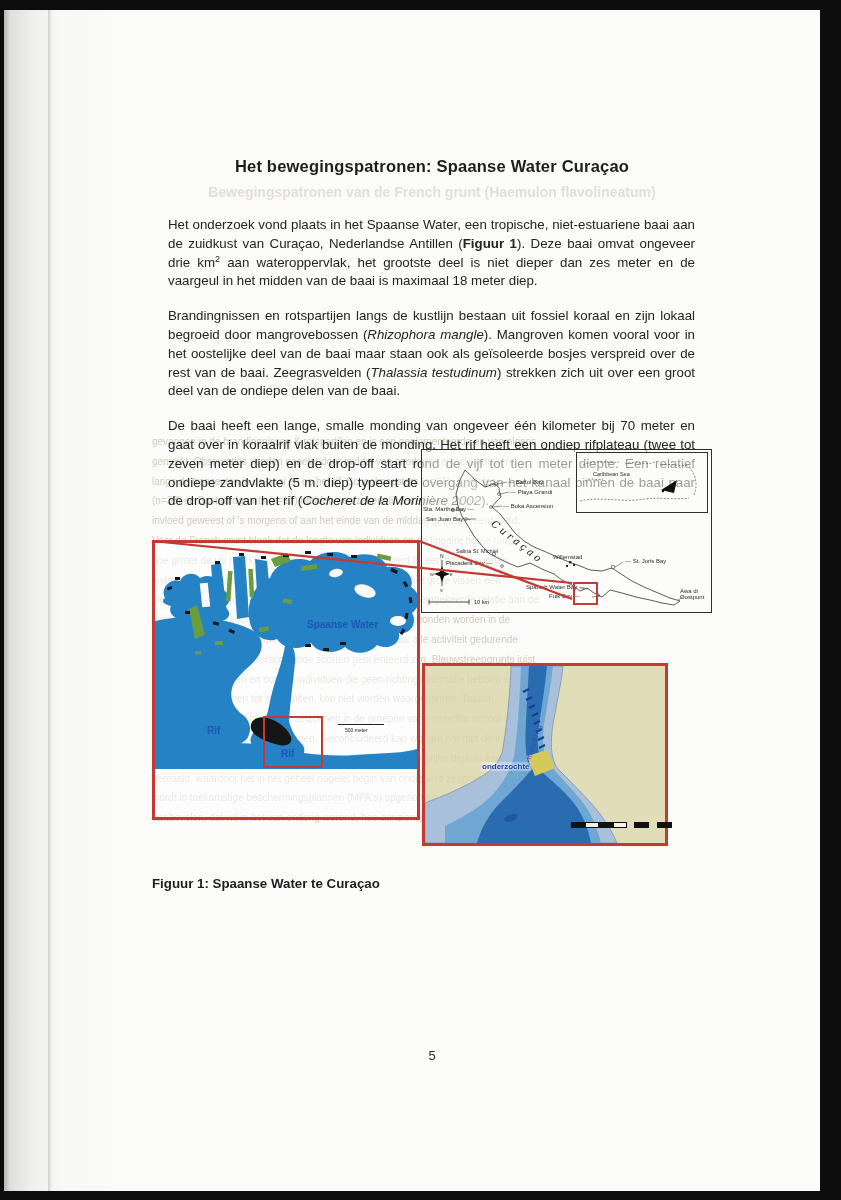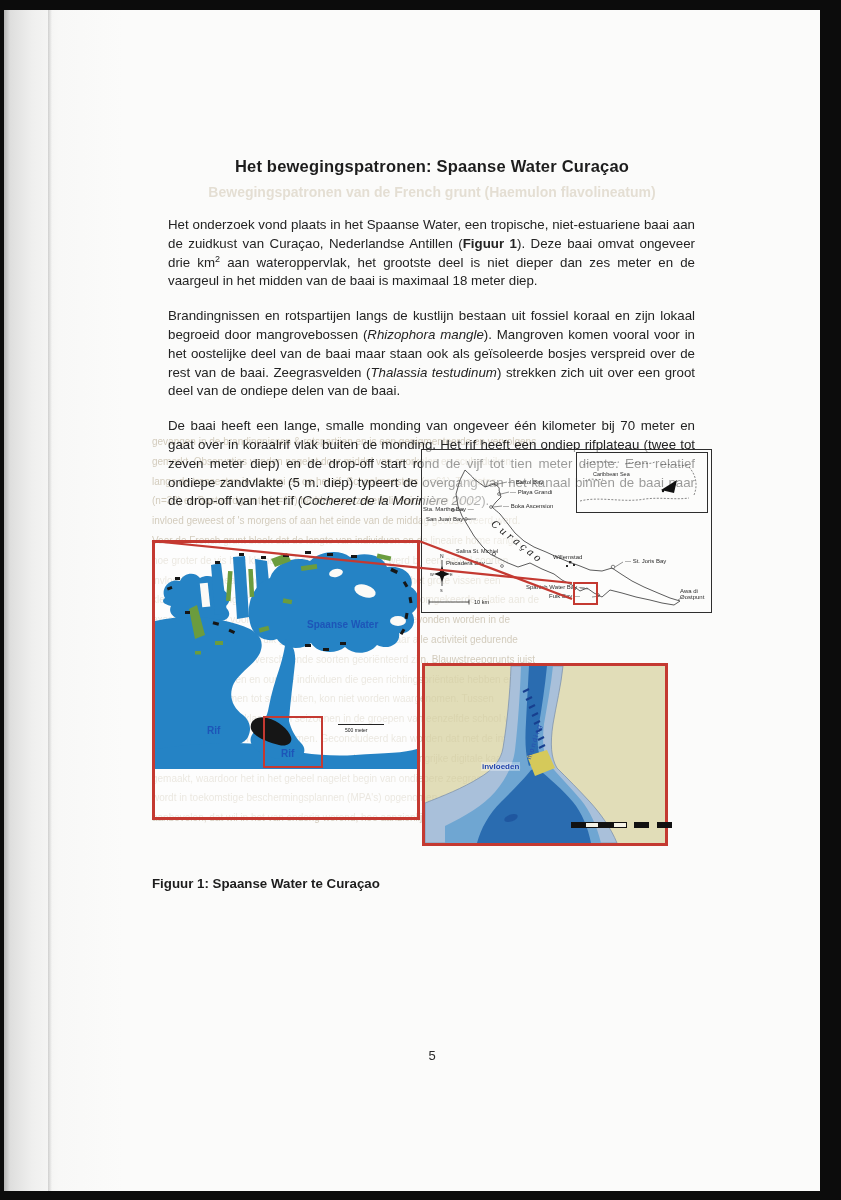--- a/index.html
+++ b/index.html
@@ -271,21 +271,21 @@
           <line x1="104" y1="42" x2="110" y2="39"></line>
             <line x1="107" y1="50" x2="113" y2="47"></line>
           <line x1="109" y1="58" x2="115" y2="55"></line>
             <line x1="111" y1="66" x2="117" y2="63"></line>
           <line x1="113" y1="74" x2="119" y2="71"></line>
             <line x1="114" y1="82" x2="120" y2="79"></line>
         </g>
         <ellipse cx="86" cy="152" rx="7" ry="3.5" fill="#1f57a0" transform="rotate(-20 86 152)"></ellipse>
       </svg>
       <div class="rot-channel">monding</div>
-      <div class="zand">invloeden</div>
+      <div class="zand">onderzochte</div>
 
       <div class="sb" style="left:146px;top:156px;">
         <i class="k" style="width:12px;"></i>
           <i class="w" style="width:12px;"></i>
           <i class="k" style="width:12px;"></i>
           <i class="w" style="width:12px;"></i>
         <i class="g" style="width:7px;"></i>
           <i class="k" style="width:13px;"></i>
           <i class="g" style="width:8px;"></i>
           <i class="k" style="width:13px;"></i>

